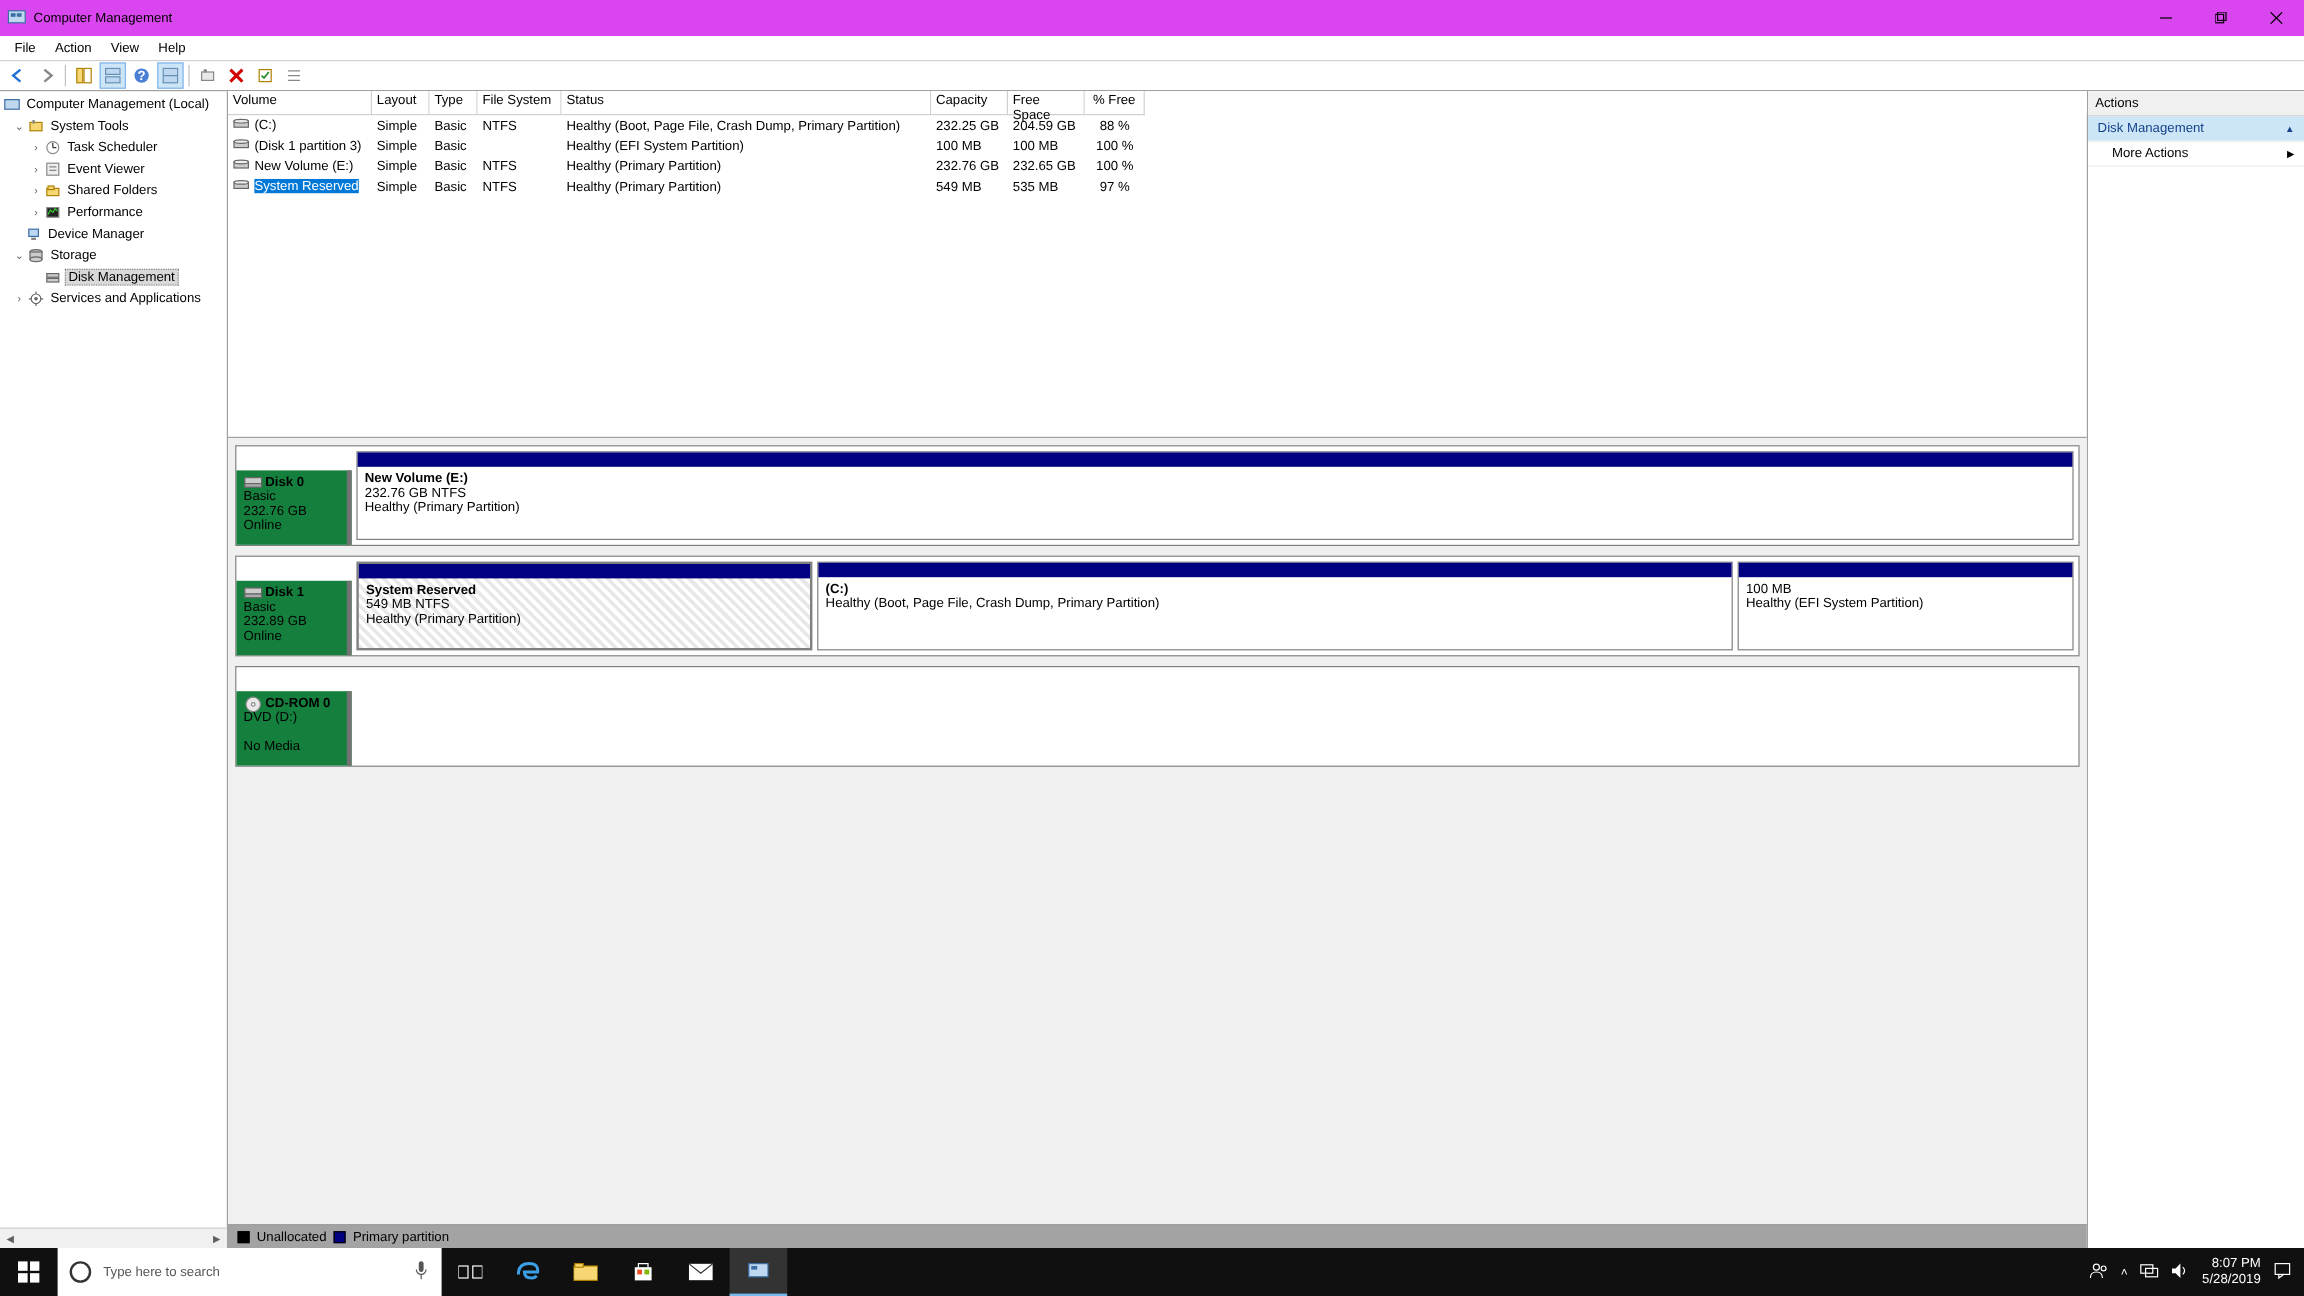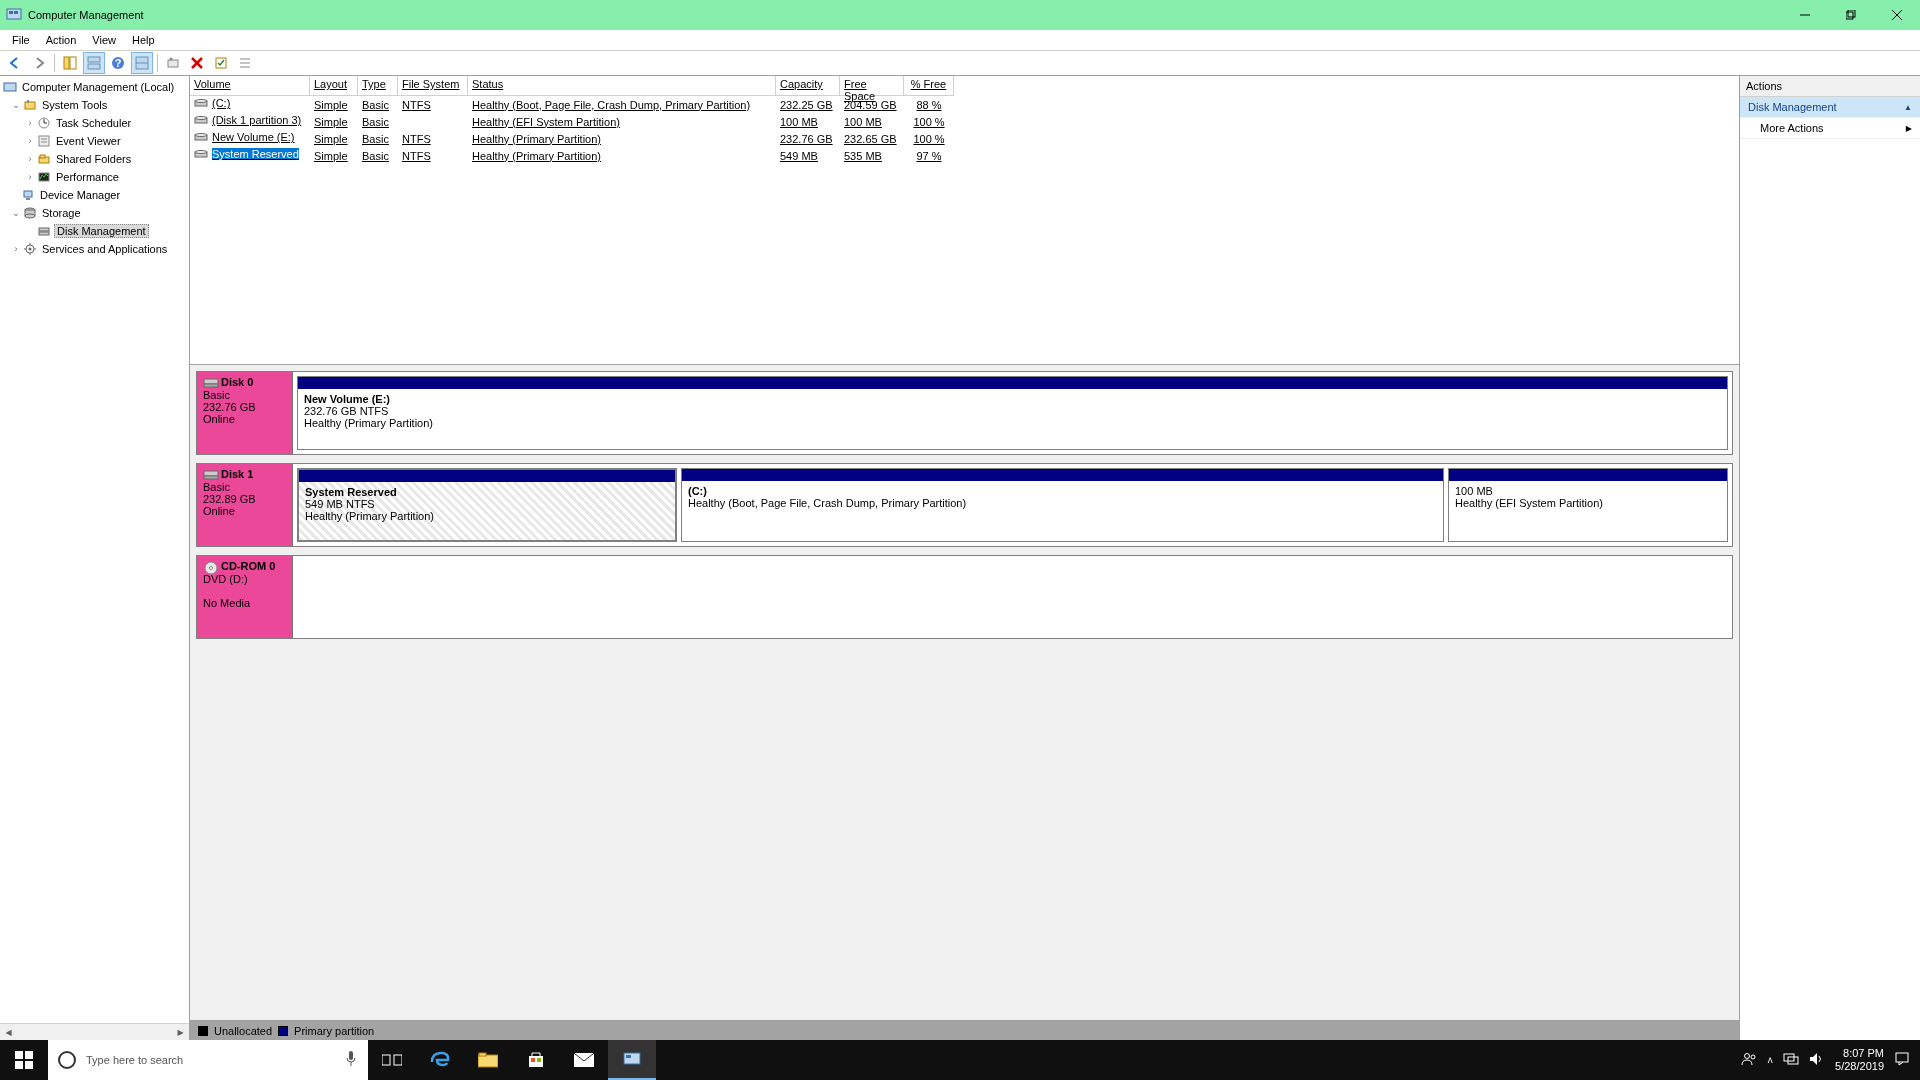--- a/index.html
+++ b/index.html
@@ -1,17 +1,17 @@
 <!DOCTYPE html>
 <html><head>
 <meta charset="utf-8">
 <style>
 * { margin:0; padding:0; box-sizing:border-box; font-family:"Segoe UI",Tahoma,sans-serif; font-size:11px; }
 body { background:#fff; width:1920px; height:1080px; overflow:hidden; position:relative; }
-.titlebar { height:30px; background:#86efac; display:flex; align-items:center; border-bottom:0; position:relative; }
+.titlebar { height:30px; background:#d946ef; display:flex; align-items:center; border-bottom:0; position:relative; }
 .titlebar .icon { width:16px; height:16px; margin:0 6px; }
 .titlebar .title { flex:0 0 auto; }
 .winbtns { position:absolute; right:0; top:0; display:flex; }
 .winbtn { width:46px; height:30px; display:flex; align-items:center; justify-content:center; }
 .winbtn svg { width:10px; height:10px; }
 .menubar { height:20px; background:#fff; display:flex; align-items:center; padding:0 4px; border-bottom:0; }
 .menubar span { padding:2px 8px; }
 .toolbar { height:26px; background:#fff; display:flex; align-items:center; padding:2px 4px; border-top:1px solid #d0d0d0; border-bottom:1px solid #a0a0a0; gap:2px; }
 .tbtn { width:22px; height:22px; display:flex; align-items:center; justify-content:center; border:1px solid transparent; }
 .tbtn.sel { background:#cde6f7; border:1px solid #7eb4ea; }
@@ -19,39 +19,39 @@
 .main { display:flex; height:calc(100% - 76px - 40px); border-top:0; }
 .tree { width:190px; border-right:1px solid #a0a0a0; overflow:hidden; position:relative; padding:2px 0; }
 .tree-row { display:flex; align-items:center; height:18px; padding-left:2px; white-space:nowrap; }
 .tree-row .exp { width:12px; display:inline-flex; justify-content:center; color:#666; font-size:9px; }
 .tree-row .ticon { width:16px; height:16px; display:inline-flex; align-items:center; justify-content:center; margin-right:2px; }
 .tree-row.selected .lbl { background:#d9d9d9; border:1px dotted #888; padding:0 2px; }
 .tree-row .lbl { padding:0 2px; }
 .tree-scroll { position:absolute; bottom:0; left:0; right:0; height:17px; background:#f0f0f0; display:flex; align-items:center; justify-content:space-between; border-top:1px solid #d0d0d0; }
 .tree-scroll .arr { width:17px; height:17px; display:flex; align-items:center; justify-content:center; color:#606060; font-size:8px; }
 .center { flex:1; display:flex; flex-direction:column; border-right:1px solid #a0a0a0; }
-.vol-list { border-bottom:1px solid #a0a0a0;text-decoration:underline; }
+.vol-list { border-bottom:1px solid #a0a0a0; }
 .vol-head { display:flex; background:#fff; height:20px; }
 .vol-head .vh { border-right:1px solid #d0d0d0; border-bottom:1px solid #d0d0d0; padding:2px 4px; background:#fff; }
 .vol-rows .vr { display:flex; height:17px; align-items:center; }
 .vol-rows .vr.selected { }
 .vol-rows .vr.selected .vname { background:#0078d7; color:#fff; }
 .vc { padding:0 4px; overflow:hidden; white-space:nowrap; }
 .vicon { width:16px; height:14px; display:inline-block; margin-right:2px; vertical-align:middle; }
 .c-vol { width:120px; }
 .c-lay { width:48px; }
 .c-type { width:40px; }
 .c-fs { width:70px; }
 .c-status { width:308px; }
 .c-cap { width:64px; text-align:left; }
 .c-free { width:64px; text-align:left; }
 .c-pct { width:50px; text-align:center; }
 .graphical { flex:1; background:#f0f0f0; padding:6px 6px 0 6px; overflow:auto; }
 .disk-row { display:flex; background:#fff; border:1px solid #808080; margin-bottom:8px; min-height:84px; }
-.disk-label { width:96px; padding:4px 6px; border-right:1px solid #737373; background:#ec4899; }
+.disk-label { width:96px; padding:4px 6px; border-right:4px solid #737373; background:#15803d;margin-top:20px; }
 .disk-label .dicon { display:inline-block; width:16px; height:12px; margin-right:2px; vertical-align:middle; }
 .disk-label .dname { font-weight:bold; }
 .disk-parts { flex:1; display:flex; padding:4px; gap:4px; }
 .part { border:1px solid #808080; position:relative; padding:16px 6px 4px 6px; }
 .part .stripe { position:absolute; top:0; left:0; right:0; height:12px; background:#000080; }
 .part .pname { font-weight:bold; }
 .part.hatched { background:repeating-linear-gradient(45deg,#e8e8e8 0,#e8e8e8 3px,#fff 3px,#fff 6px); border:2px solid #808080; }
 .legend { height:20px; background:#a3a3a3; border-top:1px solid #a0a0a0; display:flex; align-items:center; padding:0 8px; gap:6px; }
 .legend .sw { width:10px; height:10px; display:inline-block; border:1px solid #000; }
 .actions { width:180px; background:#fff; }

